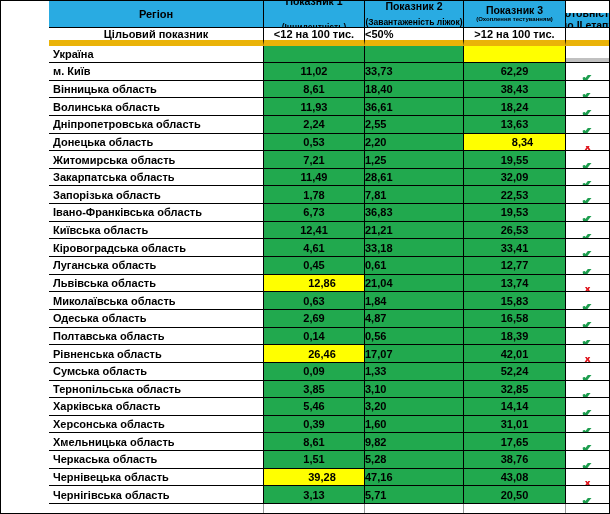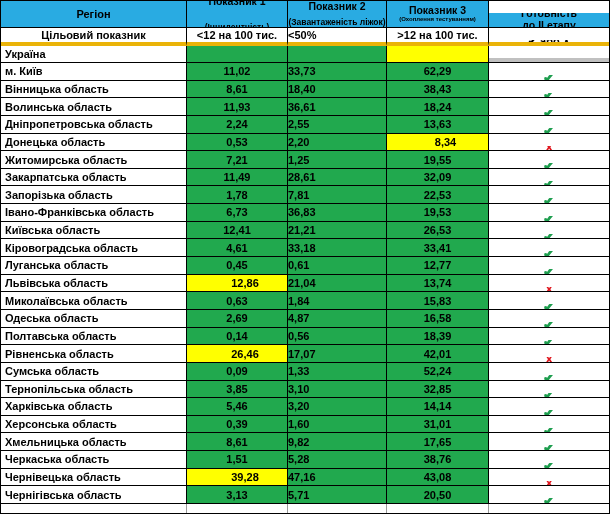--- a/index.html
+++ b/index.html
@@ -14,35 +14,35 @@
     font-family:"Liberation Sans", sans-serif;
     font-weight:bold; color:#000;
   }
   .row { display:flex; flex:none; min-height:0; }
   .cell {
     box-sizing:border-box; border-right:1px solid #000; border-bottom:1px solid #000;
     display:flex; align-items:center; justify-content:center;
     overflow:hidden; white-space:nowrap;
   }
   .cell:last-child { border-right:none; }
-  .c-region { width:186px; }
+  .c-region { width:215px;margin-left:48px; }
   .c-v1 { width:101px;gap:16px; }
   .c-v2 { width:99px;justify-content:space-between; }
   .c-v3 { width:102px; }
   .c-ready { flex:1;margin-top:12px; }
 
   .header-row { height:27px; }
   .header-row .cell { background:var(--blue); flex-direction:column; line-height:1.1; }
   .hdr-title { font-size:10.5px; }
   .hdr-sub { font-size:8.5px; }
   .hdr-sub-tiny { font-size:6px; letter-spacing:0; }
   .header-row .c-region { font-size:11px; }
 
   .target-row { height:18px; }
-  .target-row .cell { border-bottom:4px solid #eab308; font-size:11px; background:#fff; }
+  .target-row .cell { border-bottom:6px solid #eab308; font-size:11px; background:#fff; }
 
   .ukraine-row { height:17px; }
   .left-text { justify-content:flex-start; padding-left:4px; font-size:11px; }
 
   #rows-container { flex:1; display:flex; flex-direction:column; min-height:0; }
   .data-row { flex:1; }
   .val-cell { font-size:11px; }
 
   .bg-green { background:var(--green); }
   .bg-yellow { background:var(--yellow);padding-left:16px; }

